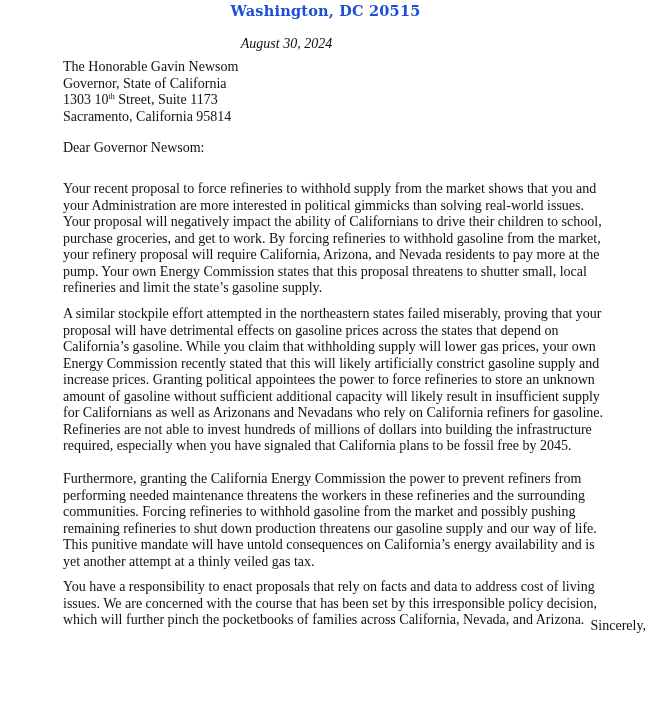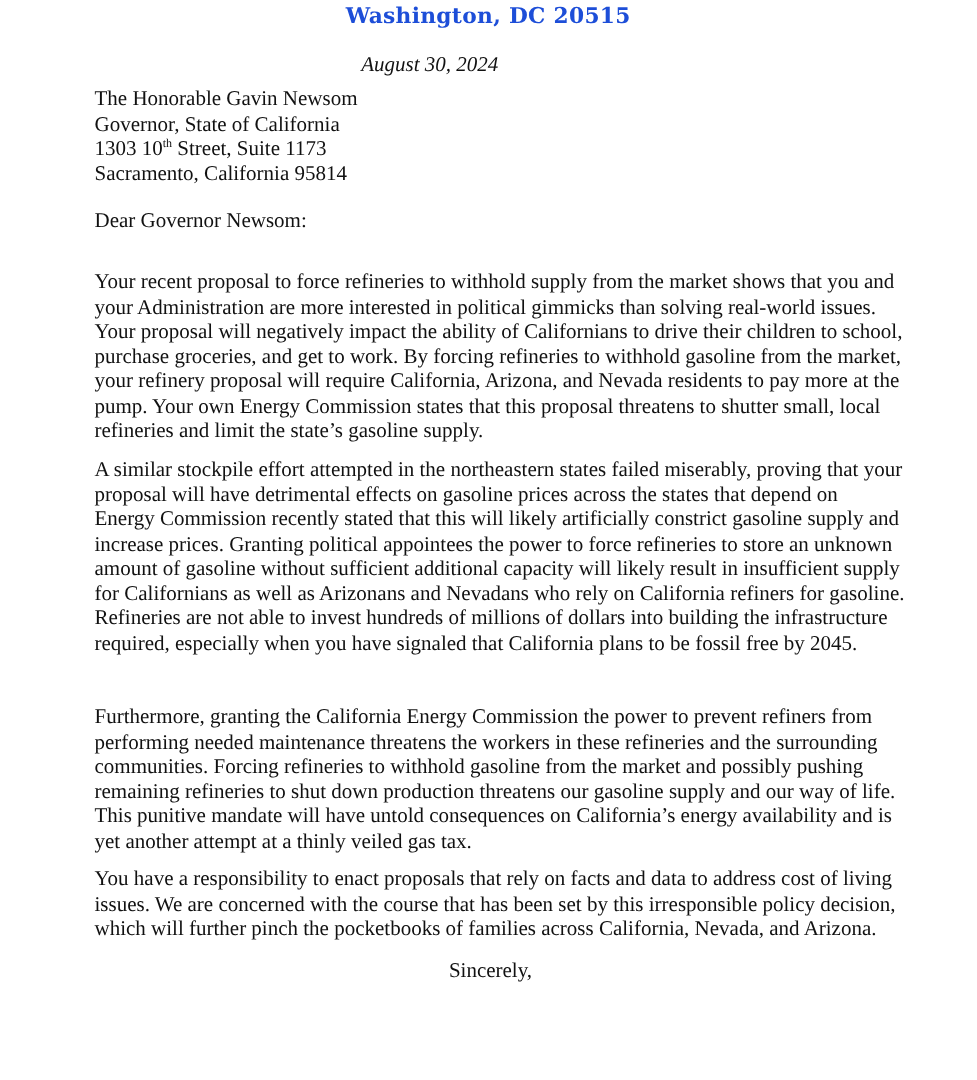--- a/index.html
+++ b/index.html
@@ -74,24 +74,24 @@
     .body-text .line {
       white-space: nowrap;
       display: block;
     }
     #p1 { top: 161px; }
     #p2 { top: 286px; }
     #p3 { top: 451px; }
     #p4 { top: 559px; }
     .closing {
       position: absolute;
-      top: 640px;
+      top: 618px;
       left: 0;
       width: 646px;
-      text-align: center;
+      text-align: right;
       font-size: 14px;
       padding-left: 8px;
       box-sizing: border-box;
     }
   </style>
 </head>
 <body>
 
 <div class="page">
 
@@ -114,20 +114,21 @@
     <span class="line">Your proposal will negatively impact the ability of Californians to drive their children to school,</span>
     <span class="line">purchase groceries, and get to work. By forcing refineries to withhold gasoline from the market,</span>
     <span class="line">your refinery proposal will require California, Arizona, and Nevada residents to pay more at the</span>
     <span class="line">pump. Your own Energy Commission states that this proposal threatens to shutter small, local</span>
     <span class="line">refineries and limit the state’s gasoline supply.</span>
   </div>
 
   <div class="body-text" id="p2">
     <span class="line">A similar stockpile effort attempted in the northeastern states failed miserably, proving that your</span>
     <span class="line">proposal will have detrimental effects on gasoline prices across the states that depend on</span>
+    <span class="line">California’s gasoline. While you claim that withholding supply will lower gas prices, your own</span>
     <span class="line">Energy Commission recently stated that this will likely artificially constrict gasoline supply and</span>
     <span class="line">increase prices. Granting political appointees the power to force refineries to store an unknown</span>
     <span class="line">amount of gasoline without sufficient additional capacity will likely result in insufficient supply</span>
     <span class="line">for Californians as well as Arizonans and Nevadans who rely on California refiners for gasoline.</span>
     <span class="line">Refineries are not able to invest hundreds of millions of dollars into building the infrastructure</span>
     <span class="line">required, especially when you have signaled that California plans to be fossil free by 2045.</span>
   </div>
 
   <div class="body-text" id="p3">
     <span class="line">Furthermore, granting the California Energy Commission the power to prevent refiners from</span>

